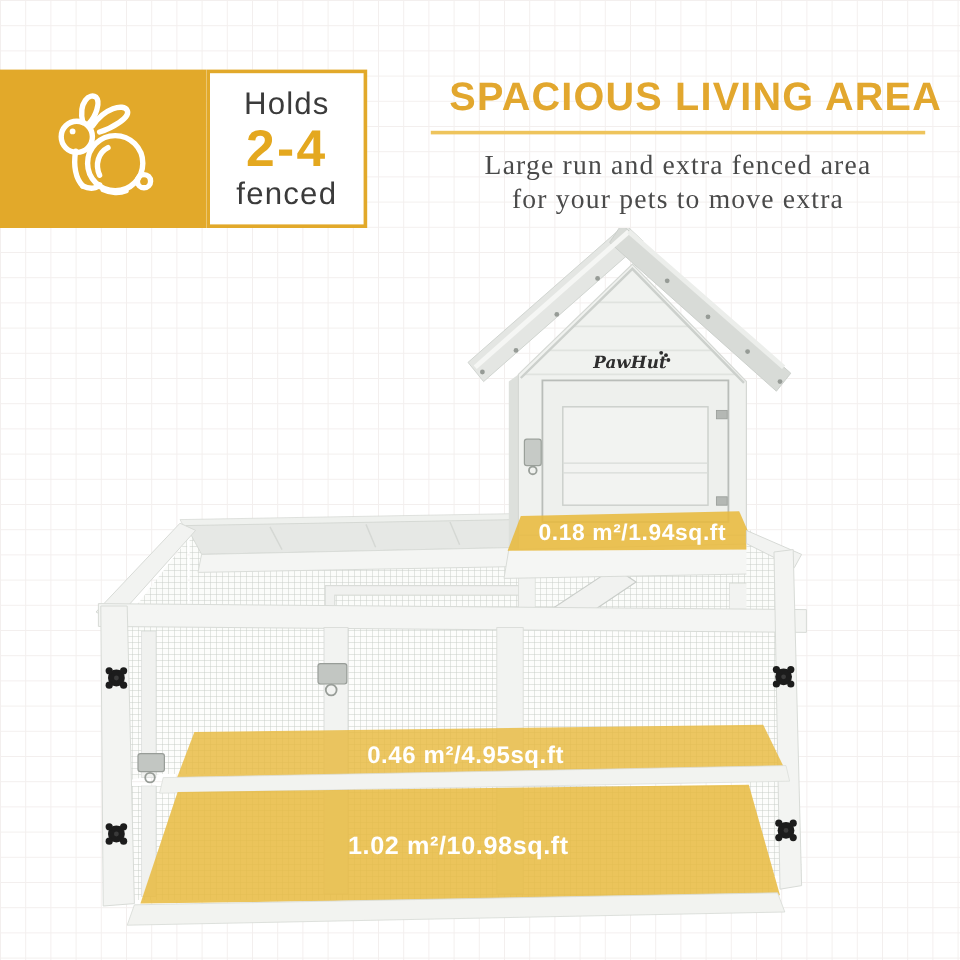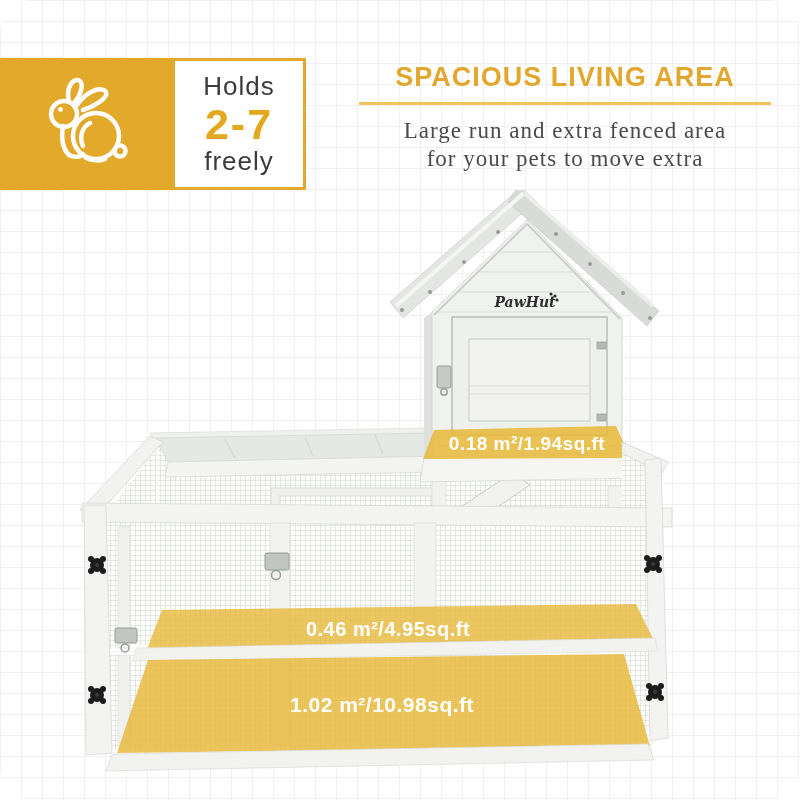--- a/index.html
+++ b/index.html
@@ -8,21 +8,20 @@
     font-family:"Liberation Sans",sans-serif;
     background:#ffffff;
   }
   .page{
     position:relative;width:800px;height:800px;
     background-color:#fff;
     background-image:
       linear-gradient(#f3efee 1px, transparent 1px),
       linear-gradient(90deg,#f3efee 1px, transparent 1px);
     background-size:21px 21px;
-    border-radius:32px;
   }
   
   .badge-square{
     position:absolute;left:0;top:58px;width:172px;height:132px;
     background:#E2A92A;display:flex;align-items:center;justify-content:center;
   }
   .badge-box{
     position:absolute;left:172px;top:58px;width:134px;height:132px;
     background:#fff;border:3px solid #E2A92A;box-sizing:border-box;
     display:flex;flex-direction:column;align-items:center;justify-content:center;
@@ -32,21 +31,21 @@
     font-size:26px;color:#3b3b3b;letter-spacing:1px;line-height:1.15;
   }
   .badge-box .count{
     font-size:43px;font-weight:bold;color:#E4A81F;letter-spacing:2px;line-height:1.0;
   }
   
   .headline{
     position:absolute;left:345px;top:62px;width:440px;text-align:center;
   }
   .headline .title{
-    font-size:27px;font-weight:bold;color:#E2A72E;letter-spacing:1px;white-space:nowrap;
+    font-size:33px;font-weight:bold;color:#E2A72E;letter-spacing:1px;white-space:nowrap;text-align:right;
   }
   .headline .rule{
     margin:9px auto 12px auto;width:412px;height:3px;background:#EEC45C;
   }
   .headline .sub{
     font-size:23px;color:#4a4a4a;letter-spacing:1px;line-height:28px;white-space:nowrap;font-family:Liberation Serif, serif;
   }
   
   .hutch{
     position:absolute;left:0;top:190px;width:800px;height:610px;
@@ -72,22 +71,22 @@
       <path d="M33,28 C29,11 39,3 44,7 C48,11 44,23 38,29"></path>
       <path d="M41,31 C51,16 67,12 70,18 C73,24 57,33 47,36"></path>
       <path d="M27,52 C25,64 27,75 33,81"></path>
       <path d="M33,81 C39,84 45,83 47,80"></path>
       <circle cx="84" cy="77" r="5.5"></circle>
       <path d="M50,84 C56,87 64,87 69,85"></path>
     </svg>
   </div>
   <div class="badge-box">
     <div class="holds">Holds</div>
-    <div class="count">2-7</div>
-    <div class="animal">freely</div>
+    <div class="count">2-4</div>
+    <div class="animal">fenced</div>
   </div>
 
   <div class="headline">
     <div class="title">SPACIOUS LIVING AREA</div>
     <div class="rule"></div>
     <div class="sub">Large run and extra fenced area</div>
     <div class="sub">for your pets to move extra</div>
   </div>
 
   <div class="hutch">

